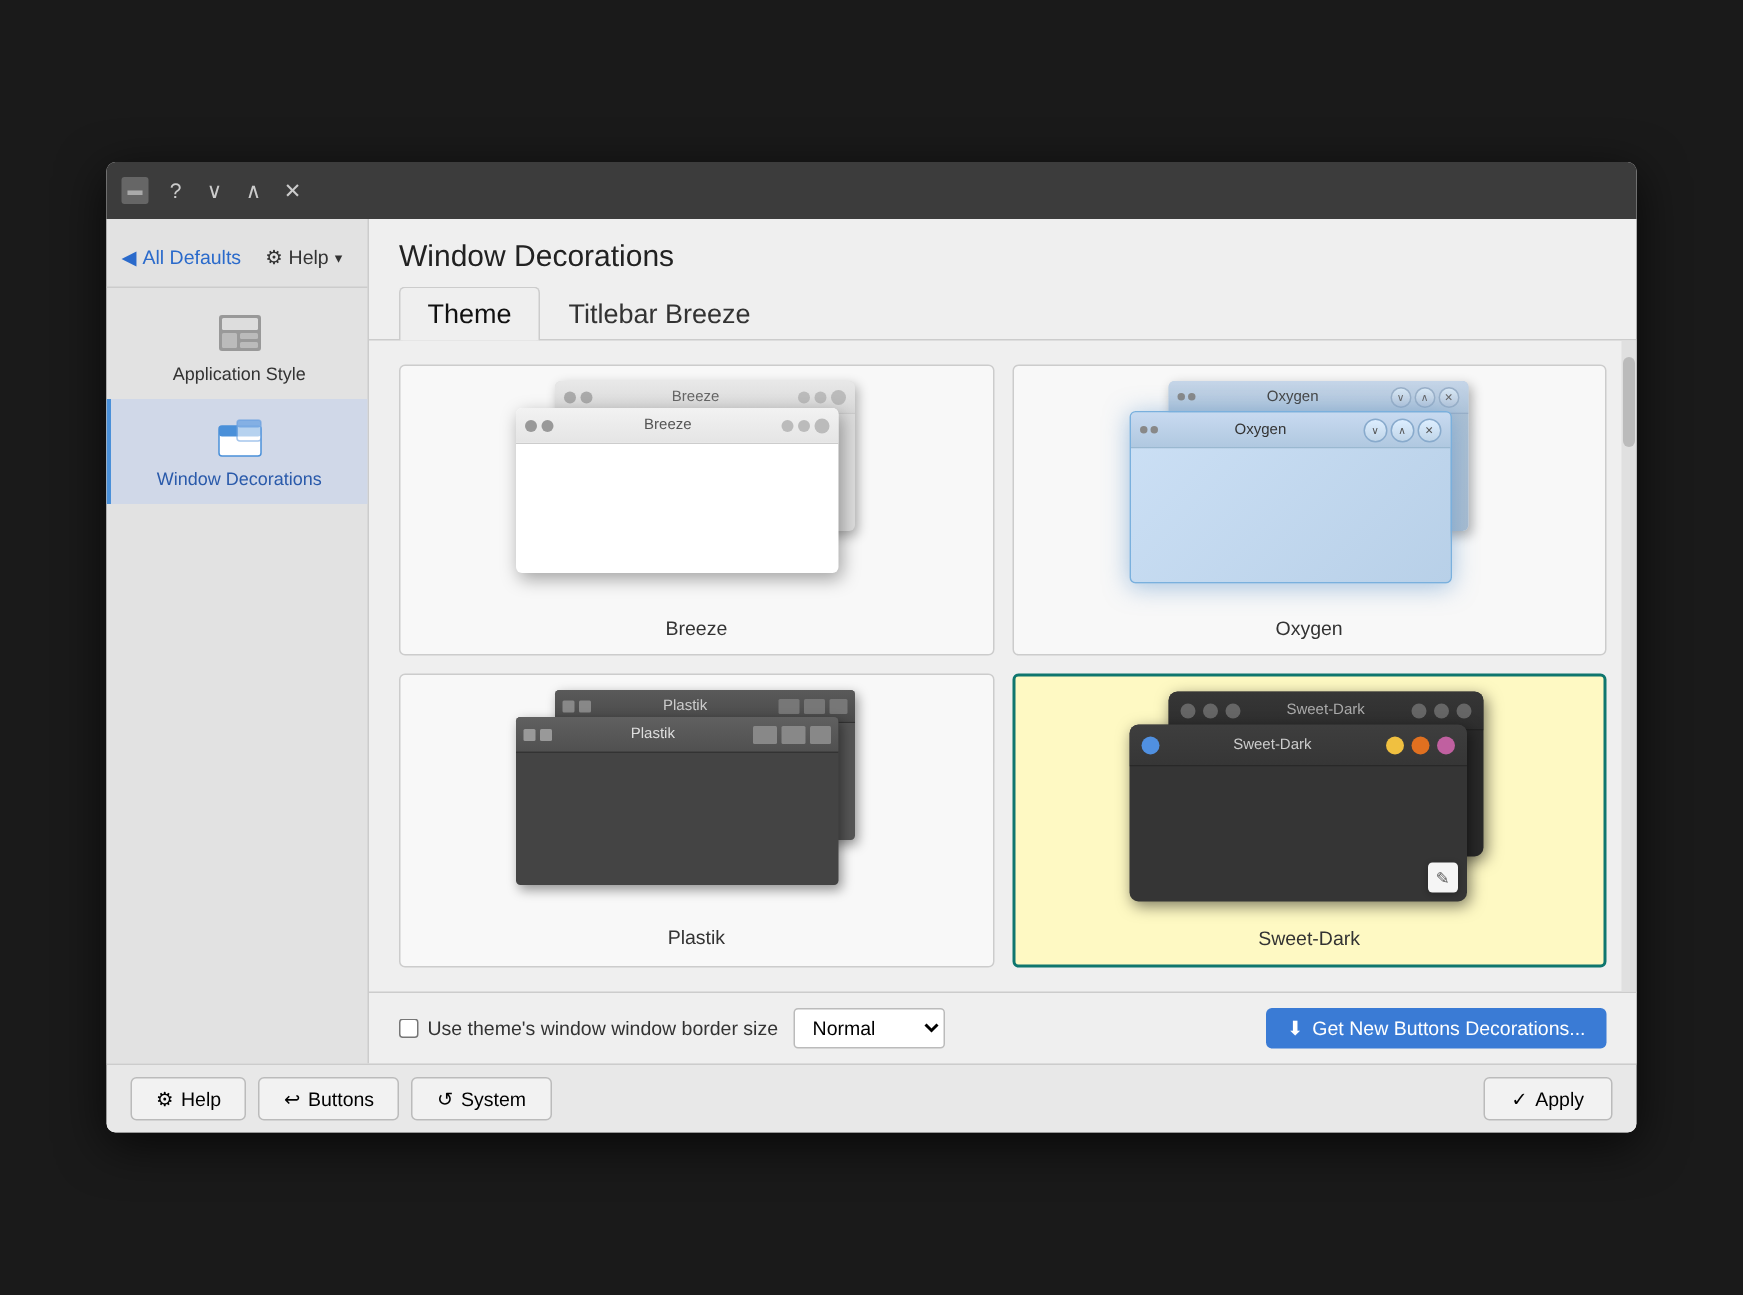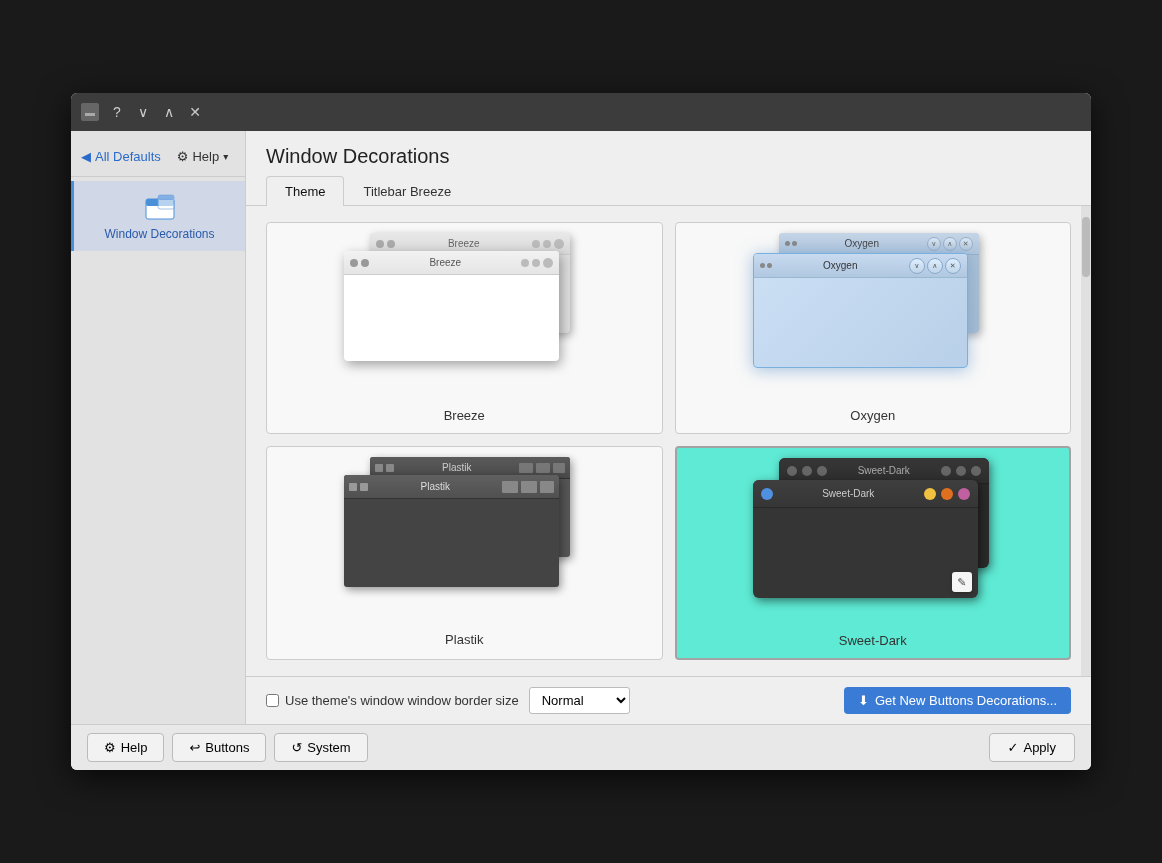--- a/index.html
+++ b/index.html
@@ -123,21 +123,21 @@
       border-bottom: 1px solid #ccc;
       padding: 0 20px;
       gap: 0;
     }
     .tab {
       padding: 7px 18px;
       cursor: pointer;
       border: 1px solid transparent;
       border-bottom: none;
       border-radius: 4px 4px 0 0;
-      font-size: 13px;
+      font-size: 18px;
       color: #333;
       background: none;
       margin-bottom: -1px;
     }
     .tab.active {
       background: #efefef;
       border-color: #ccc;
       border-bottom-color: #efefef;
       color: #111;
     }
@@ -151,26 +151,26 @@
       overflow-y: auto;
     }
     .theme-card {
       border: 1px solid #ccc;
       border-radius: 4px;
       background: #f8f8f8;
       padding: 10px;
       display: flex;
       flex-direction: column;
       align-items: center;
-      gap: 20px;
+      gap: 2px;
       cursor: pointer;
     }
     .theme-card.selected {
-      border: 2px solid #a3a3a3;
-      background: #5eead4;
+      border: 2px solid #0f766e;
+      background: #fef9c3;
     }
     .theme-preview {
       width: 100%;
       height: 155px;
       position: relative;
     }
     .theme-label {
       font-size: 13px;
       color: #333;
     }
@@ -295,20 +295,32 @@
           <span>◀</span>
           <span>All Defaults</span>
         </button>
         <button class="help-btn">
           <span>⚙</span>
           <span>Help</span>
           <span style="font-size:10px;">▾</span>
         </button>
       </div>
 
+      <div class="sidebar-item">
+        <div class="sidebar-icon">
+          <svg width="32" height="32" viewBox="0 0 32 32">
+            <rect x="2" y="4" width="28" height="24" rx="2" fill="#999"></rect>
+            <rect x="4" y="6" width="24" height="8" rx="1" fill="#ddd"></rect>
+            <rect x="4" y="16" width="10" height="10" rx="1" fill="#bbb"></rect>
+            <rect x="16" y="16" width="12" height="4" rx="1" fill="#bbb"></rect>
+            <rect x="16" y="22" width="12" height="4" rx="1" fill="#bbb"></rect>
+          </svg>
+        </div>
+        <span>Application Style</span>
+      </div>
 
       <div class="sidebar-item active">
         <div class="sidebar-icon">
           <svg width="32" height="28" viewBox="0 0 32 28">
             <rect x="2" y="6" width="28" height="20" rx="2" fill="white" stroke="#4a90d9" stroke-width="1"></rect>
             <rect x="2" y="6" width="28" height="7" rx="2" fill="#4a90d9"></rect>
             <rect x="14" y="2" width="16" height="14" rx="2" fill="white" stroke="#6aa0e0" stroke-width="1" opacity="0.6"></rect>
             <rect x="14" y="2" width="16" height="5" rx="2" fill="#6aa0e0" opacity="0.8"></rect>
           </svg>
         </div>

